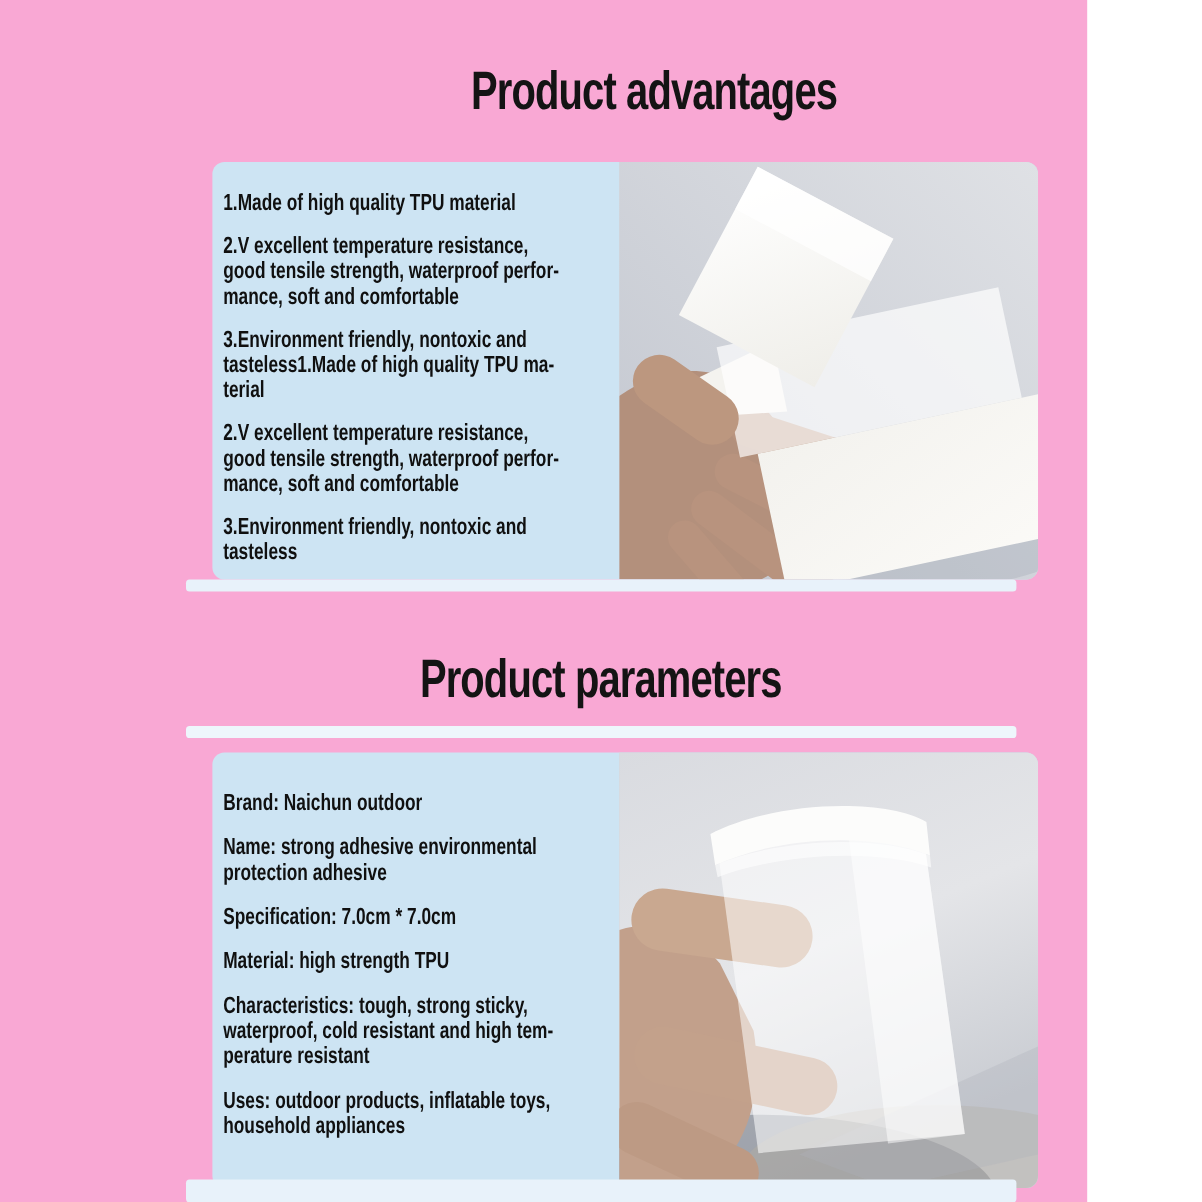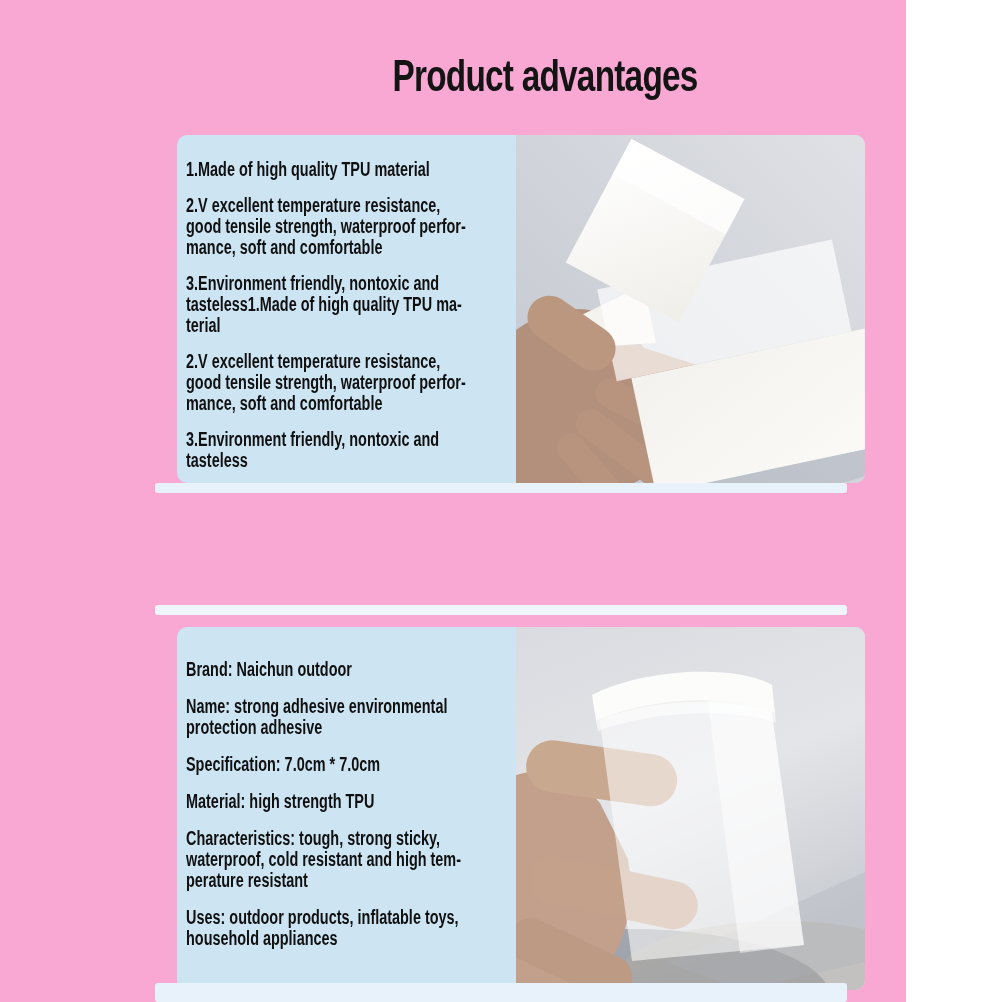--- a/index.html
+++ b/index.html
@@ -121,20 +121,23 @@
         </g>
         <g>
           <rect x="28" y="152" width="98" height="44" rx="22" transform="rotate(35 28 152)" fill="#bc977f"></rect>
         </g>
       </svg>
     </div>
   </div>
 
   <div class="strip" id="strip-under-advantages"></div>
 
+  <div class="heading" id="heading-parameters">
+    <span class="inner">Product parameters</span>
+  </div>
 
   <div class="strip" id="strip-above-parameters"></div>
 
   <div class="panel" id="panel-parameters">
     <div class="panel-text">
       <div class="para">
           <div>Brand: Naichun outdoor</div>
         </div>
       <div class="para">
           <div>Name: strong adhesive environmental</div>

